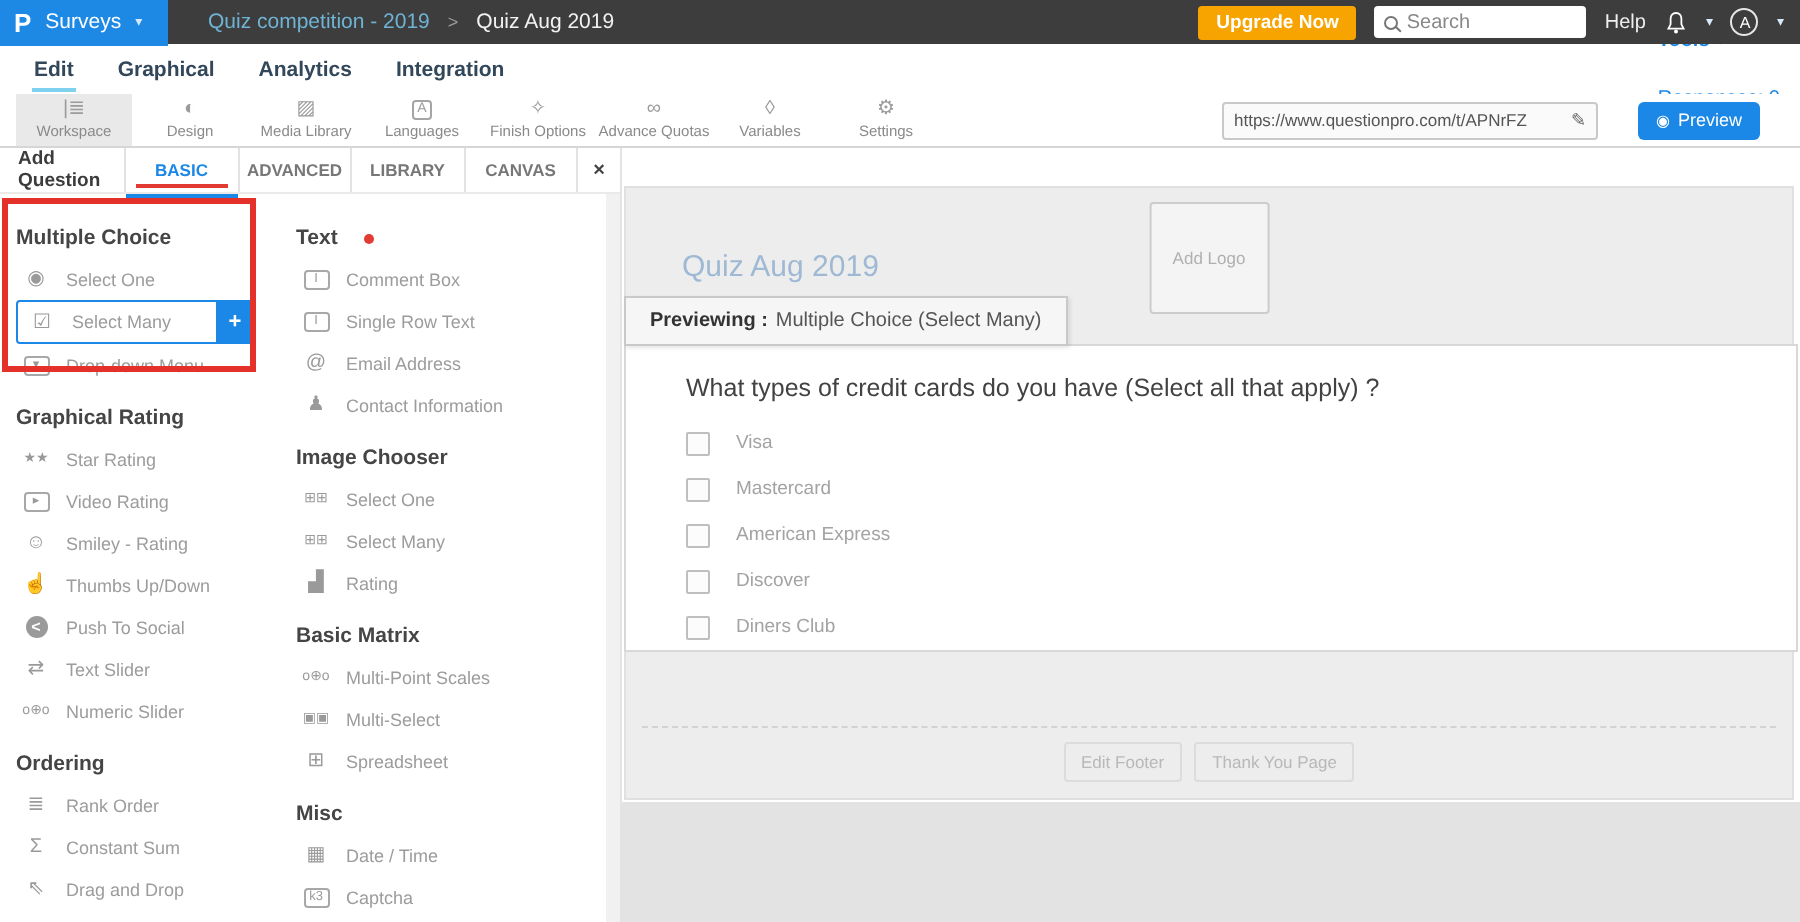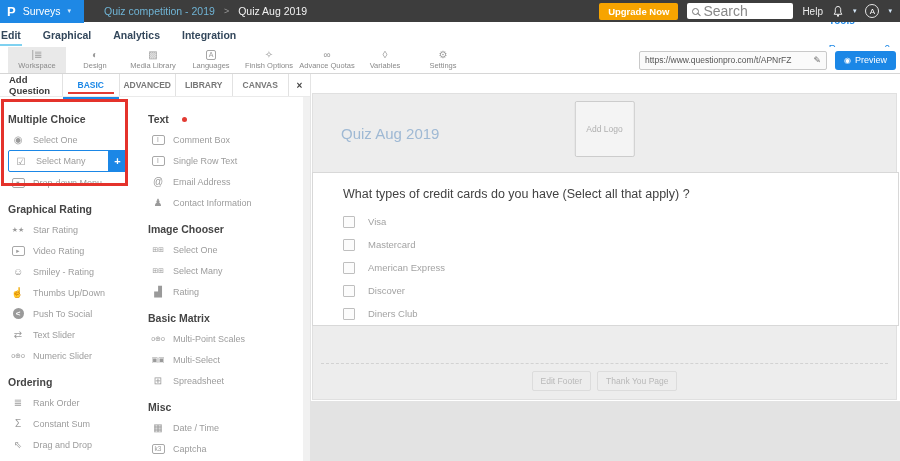--- a/index.html
+++ b/index.html
@@ -19,48 +19,48 @@
   .crumb-sep { color:#9a9a9a; font-size:9px; }
   .crumb-current { color:#f2f2f2; }
   .topbar-right { margin-left:auto; display:flex; align-items:center; gap:9px; padding-right:8px; }
   .upgrade-btn { background:#f7a400; color:#fff; font-size:9.5px; font-weight:bold;
     padding:3px 9px; border-radius:2px; cursor:pointer; }
   .search-box { background:#fff; border-radius:2px; height:16px; width:106px; display:flex;
     align-items:center; padding:0 5px; gap:4px; }
   .mag { width:7px; height:7px; border:1px solid #777; border-radius:50%; position:relative; flex:none; }
   .mag::after { content:""; position:absolute; width:4px; height:1px; background:#777;
     transform:rotate(45deg); right:-3px; bottom:-1px; }
-  .search-input { border:none; outline:none; font-size:14px; width:82px; color:#333;
+  .search-input { border:none; outline:none; font-size:10px; width:82px; color:#333;
     font-family:"Liberation Sans",sans-serif; }
   .search-input::placeholder { color:#888; }
   .help { font-size:10px; color:#eee; }
   .avatar { width:14px; height:14px; border:1px solid #e6e6e6; border-radius:50%; font-size:8px;
     display:flex; align-items:center; justify-content:center; color:#fff; }
 
   
   .menubar { position:absolute; left:0; top:22px; width:900px; height:26px; background:#fff;
-    border-bottom:1px solid #ececec; display:flex; align-items:center; padding-left:0; gap:20px; }
+    border-bottom:1px solid #ececec; display:flex; align-items:center; padding-left:16px; gap:20px; }
   .menu-item { font-size:10.5px; font-weight:bold; color:#33475b; padding:5px 1px 3px; cursor:pointer; }
   .menu-item.active { border-bottom:2px solid #7fd1f0; }
   .menubar-right { margin-left:auto; display:flex; gap:18px; padding-right:10px;flex-direction:column; }
   .tools { color:#1b87e6; font-size:10px; font-weight:bold; display:flex; gap:4px; align-items:center; }
   .tools .caret { color:#1b87e6; }
   .responses { color:#1b87e6; font-size:10px; }
 
   
   .toolbar { position:absolute; left:0; top:47px; width:900px; height:27px; background:#fff;
     border-bottom:1px solid #d6d6d6; display:flex; align-items:stretch; padding-left:8px; }
   .tool-item { width:58px; display:flex; flex-direction:column; align-items:center;
     justify-content:center; gap:1px; cursor:pointer; }
   .tool-item.active { background:#e9e9e9; }
   .tool-icon { font-size:10px; line-height:10px; color:#9b9b9b; }
   .tool-icon.boxed { border:1px solid #a5a5a5; border-radius:2px; font-size:7px; line-height:8px;
     padding:0 2px; }
   .tool-label { font-size:7.5px; color:#8a8a8a; white-space:nowrap; }
-  .toolbar-right { margin-left:auto; display:flex; align-items:center; gap:8px; padding-right:4px; }
+  .toolbar-right { margin-left:auto; display:flex; align-items:center; gap:20px; padding-right:20px; }
   .url-box { width:188px; height:19px; background:#fafafa; border:1px solid #c9c9c9; border-radius:2px;
     display:flex; align-items:center; font-size:8.5px; color:#555; padding:0 5px; gap:4px; }
   .url-text { flex:1; overflow:hidden; white-space:nowrap; }
   .pencil { color:#666; font-size:9px; }
   .preview-btn { height:19px; background:#1b87e6; border-radius:3px; color:#fff; font-size:9px;
     display:flex; align-items:center; padding:0 9px; gap:4px; cursor:pointer; }
   .eye { font-size:8px; }
 
   
   .panelhead { position:absolute; left:0; top:74px; width:310px; height:23px; background:#fff;
@@ -417,20 +417,24 @@
         </div>
       </div>
     </div>
   <div class="scroll-track"></div>
 </div>
 
 <div class="main-bg"></div>
 <div class="survey-panel">
   <span class="add-logo">Add Logo</span>
   <div class="survey-title">Quiz Aug 2019</div>
+  <div class="tooltip">
+    <b>Previewing :</b>
+    <span>Multiple Choice (Select Many)</span>
+  </div>
   <div class="question-card">
     <div class="question-text">What types of credit cards do you have (Select all that apply) ?</div>
     <div class="options" id="options">
         <div class="option">
           <span class="checkbox"></span>
           <span class="option-label">Visa</span>
         </div>
         <div class="option">
           <span class="checkbox"></span>
           <span class="option-label">Mastercard</span>

